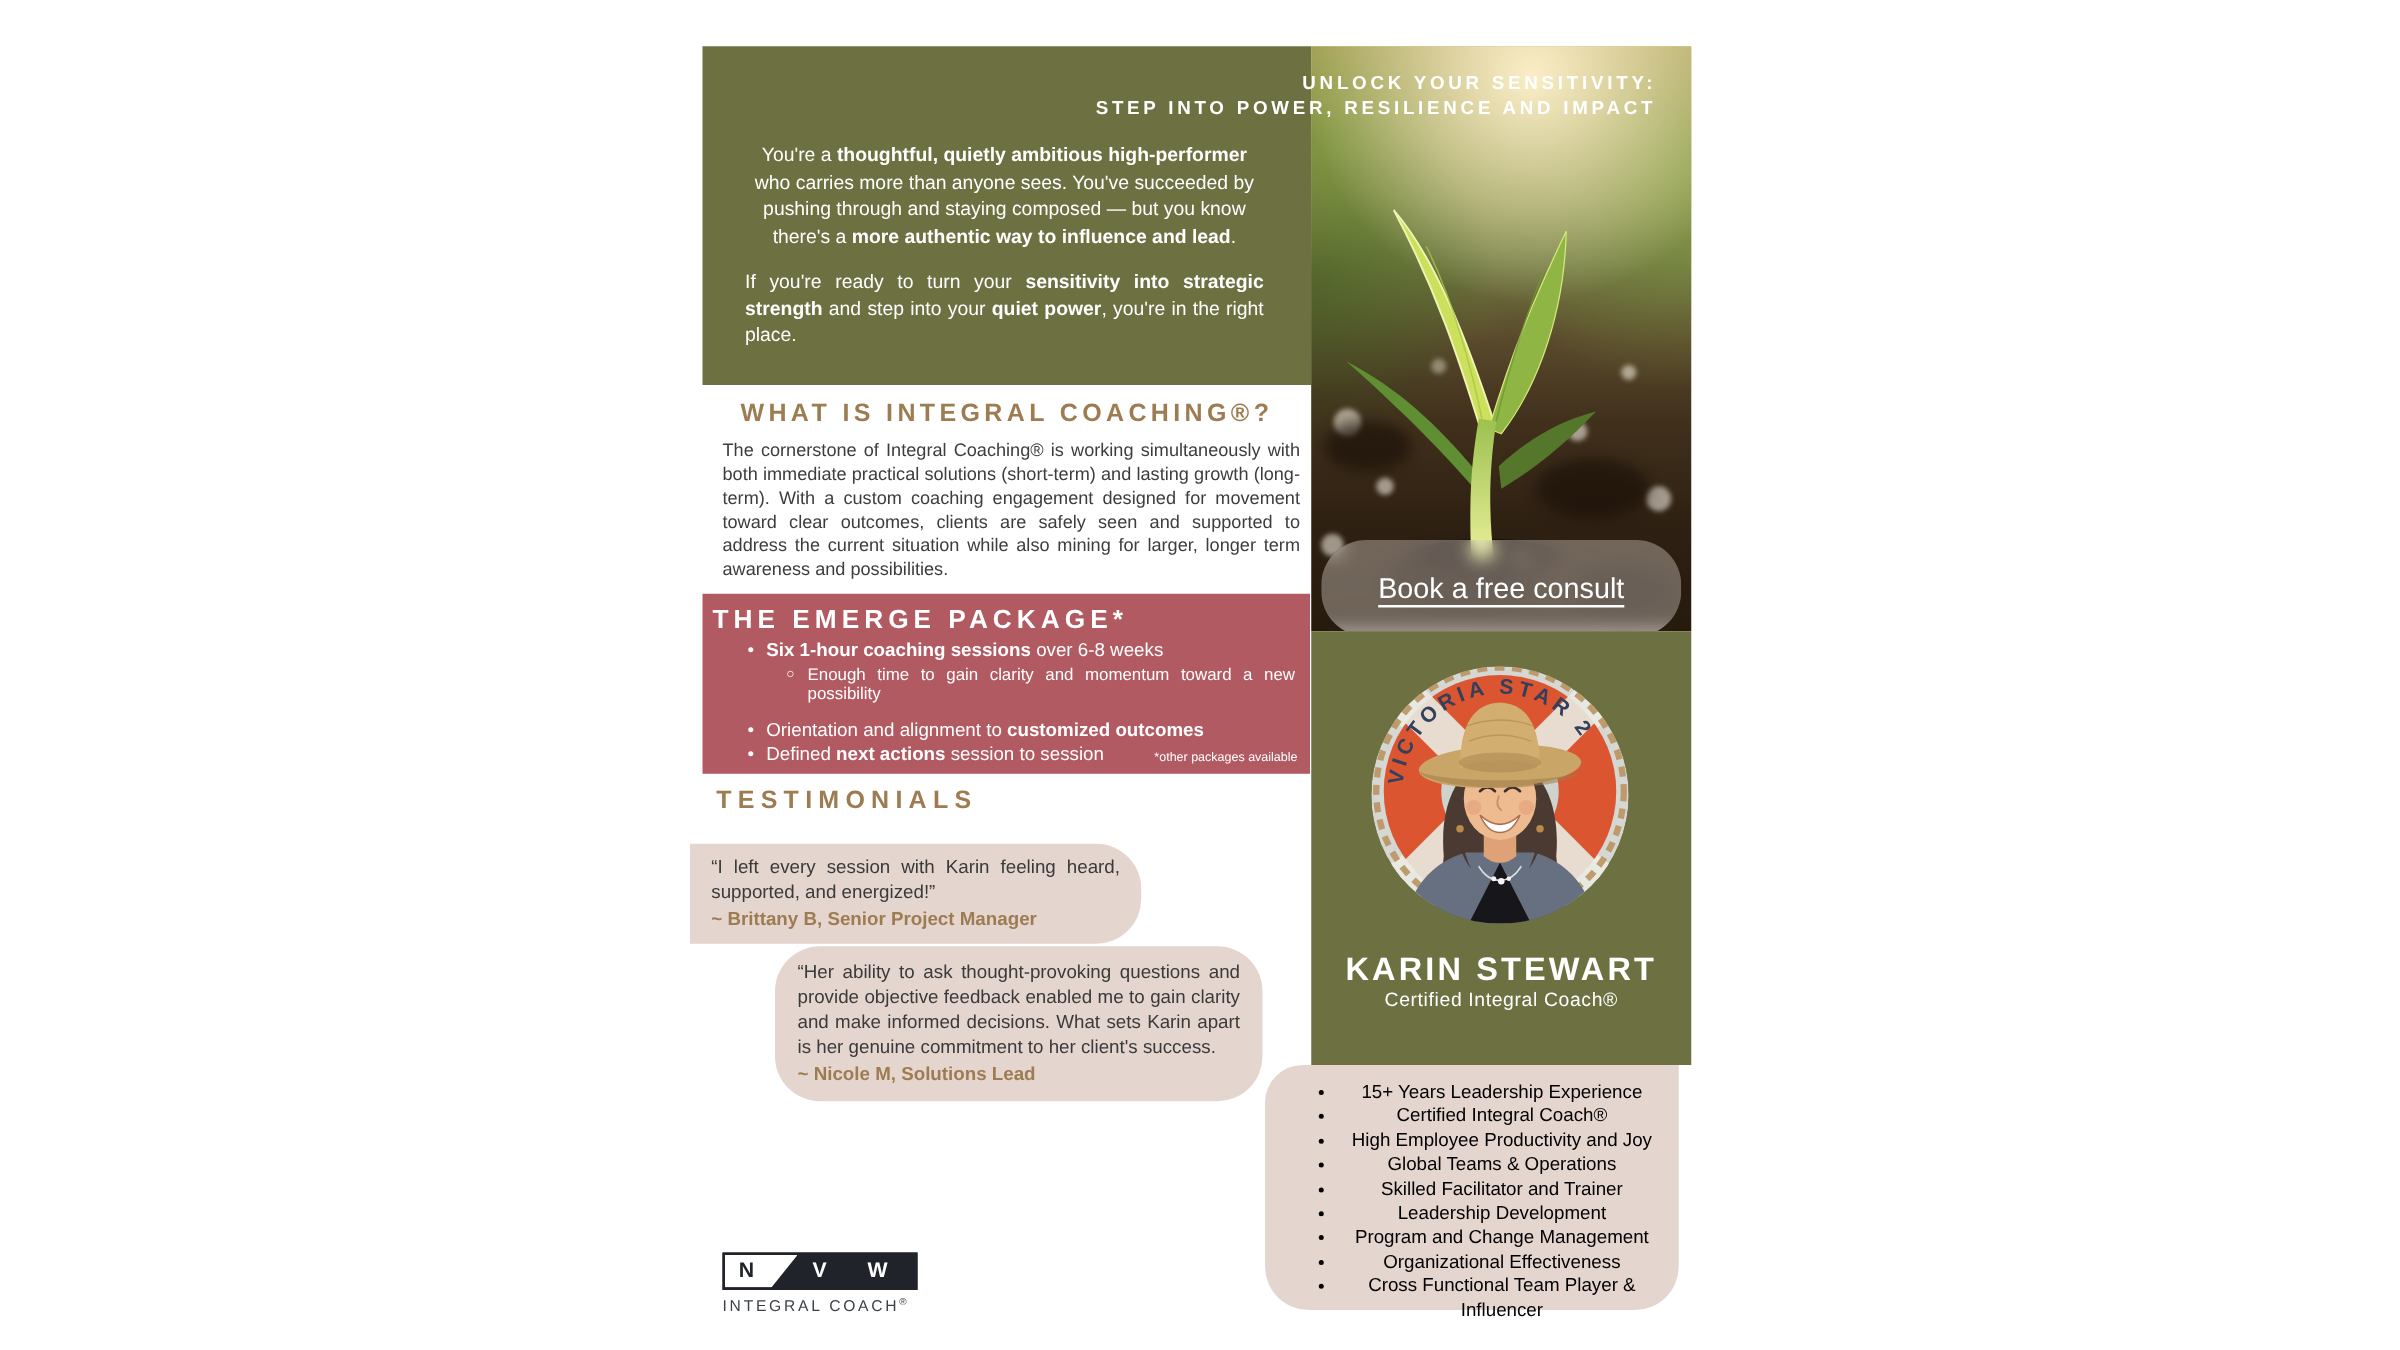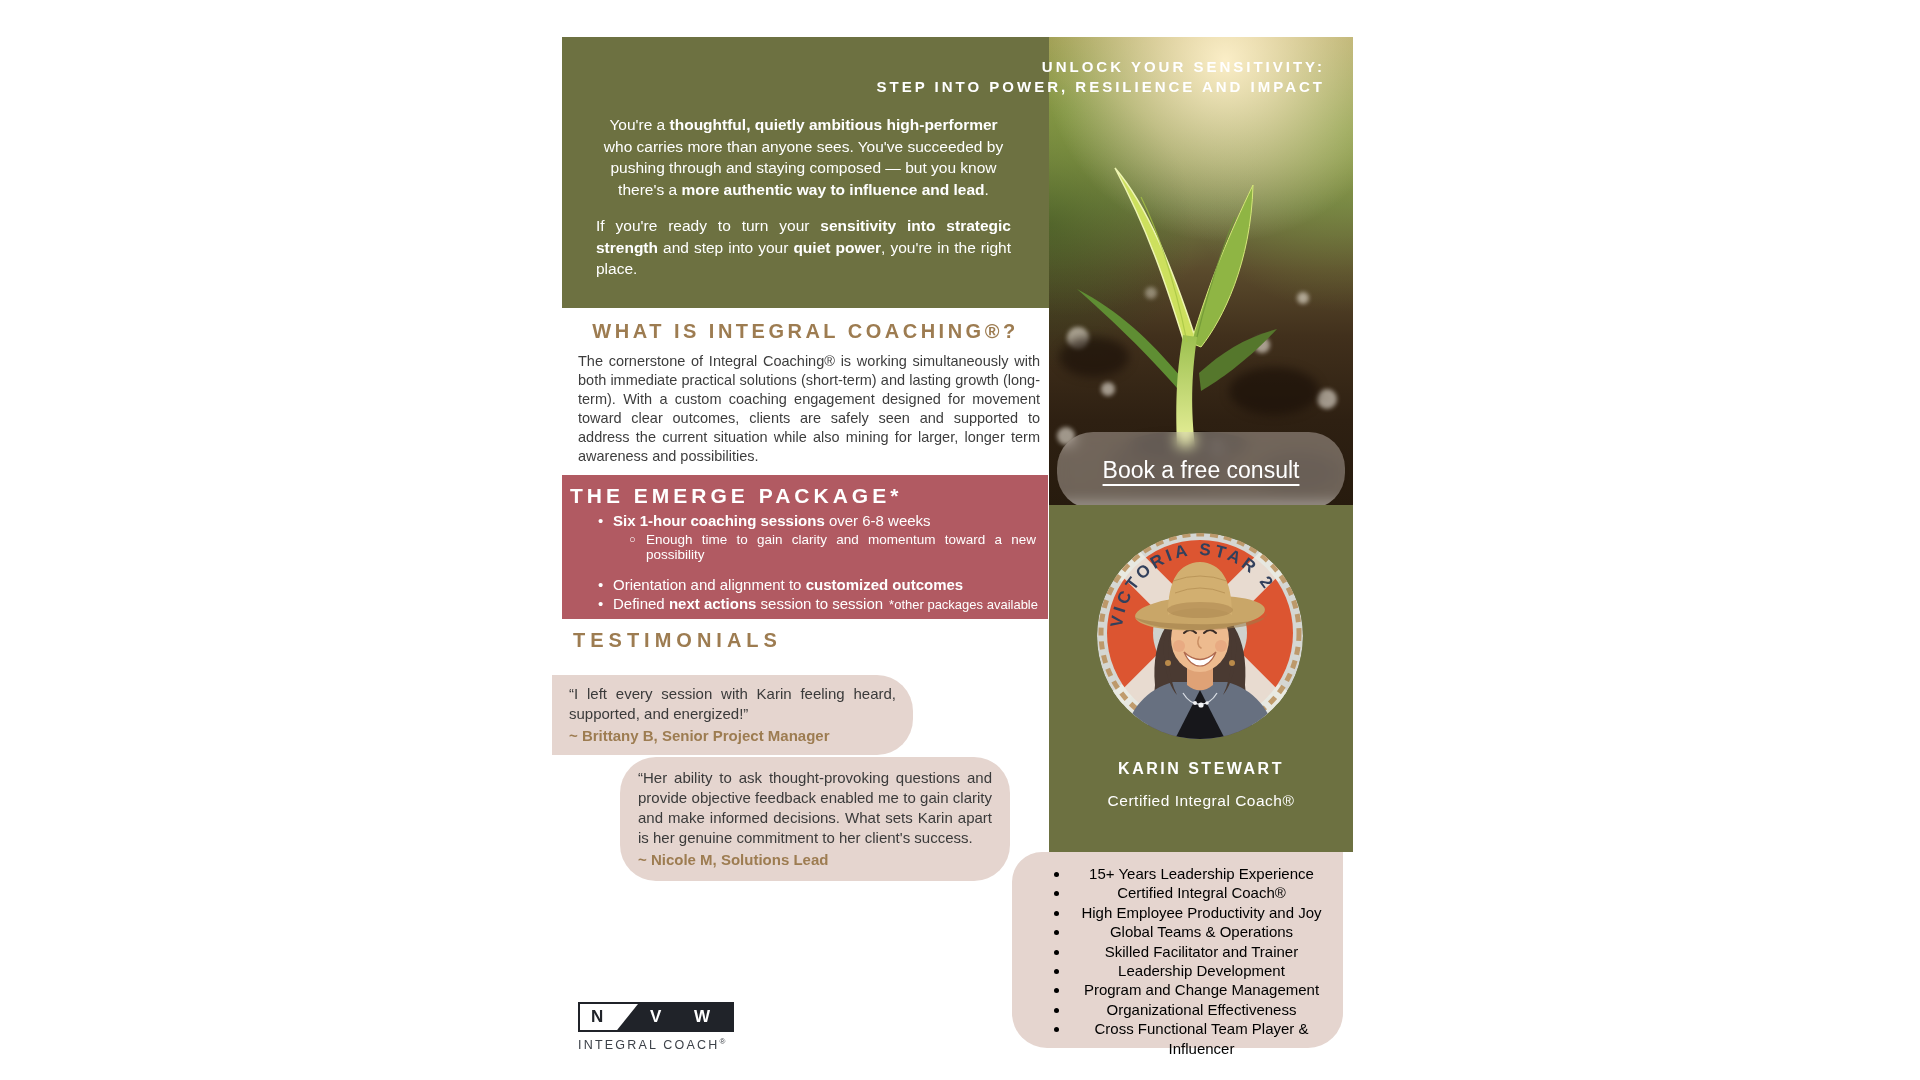--- a/index.html
+++ b/index.html
@@ -32,21 +32,21 @@
 
   
   .emerge{left:562px;top:475px;width:486px;height:144px;background:#b15a62;color:#ffffff;}
   .em-title{margin:9px 0 0 8px;font-size:21px;font-weight:700;letter-spacing:4px;}
   .em-list{margin:3px 0 0 0;padding:0;list-style:none;font-size:15px;line-height:19.5px;}
   .em-list>li{position:relative;padding-left:51px;}
   .em-list>li::before{content:"•";position:absolute;left:36px;top:0;}
   .em-sub{margin:0;padding:0;list-style:none;font-size:13.5px;line-height:15.5px;}
   .em-sub>li{position:relative;padding-left:33px;padding-right:12px;text-align:justify;margin:1px 0 12px 0;}
   .em-sub>li::before{content:"○";position:absolute;left:16px;top:0;font-size:11px;}
-  .em-note{right:10px;bottom:7px;font-size:13px;color:#ffffff;}
+  .em-note{right:10px;bottom:7px;font-size:10px;color:#ffffff;}
 
   
   .testi-h{left:573px;top:629px;color:#9d7c51;font-weight:700;font-size:20px;letter-spacing:5px;}
   .bubble{background:#e5d5cf;color:#3a3a3a;font-size:15px;line-height:20px;padding:9px 17px;}
   .bubble .q{text-align:justify;margin:0;}
   .bubble .a{margin:2px 0 0 0;color:#9d7c51;font-weight:700;}
   .b1{left:552px;top:675px;width:361px;border-radius:0 36px 36px 0;}
   .b2{left:620px;top:757px;width:390px;border-radius:36px;padding:11px 18px;}
   .b3{left:558px;top:905px;width:372px;border-radius:0 36px 36px 0;}
 
@@ -62,21 +62,21 @@
   .cta{left:1057px;top:432px;width:288px;height:77px;border-radius:36px;
        background:rgba(250,240,234,0.34);backdrop-filter:blur(7px);
        display:flex;align-items:center;justify-content:center;cursor:pointer;}
   .cta span{color:#ffffff;font-size:23px;text-decoration:underline;
             text-underline-offset:6px;text-decoration-thickness:1.5px;}
 
   
   .right-green{left:1049px;top:505px;width:304px;height:347px;background:#6d7141;}
   .avatar{left:1097px;top:533px;width:206px;height:206px;border-radius:50%;overflow:hidden;}
   .prof-name{left:1049px;top:760px;width:304px;text-align:center;color:#ffffff;font-weight:700;
-             font-size:16px;letter-spacing:2.5px;}
+             font-size:26px;letter-spacing:2.5px;}
   .prof-title{left:1049px;top:792px;width:304px;text-align:center;color:#ffffff;font-size:15.5px;
               letter-spacing:0.5px;}
   .creds{left:1012px;top:852px;width:331px;height:196px;background:#e5d5cf;
          border-radius:30px 0 35px 35px;}
   .creds ul{margin:0;padding:12px 10px 0 58px;font-size:15px;line-height:19.4px;color:#000000;text-align:center;}
 </style>
 </head>
 <body>
 
 <div class="page">

